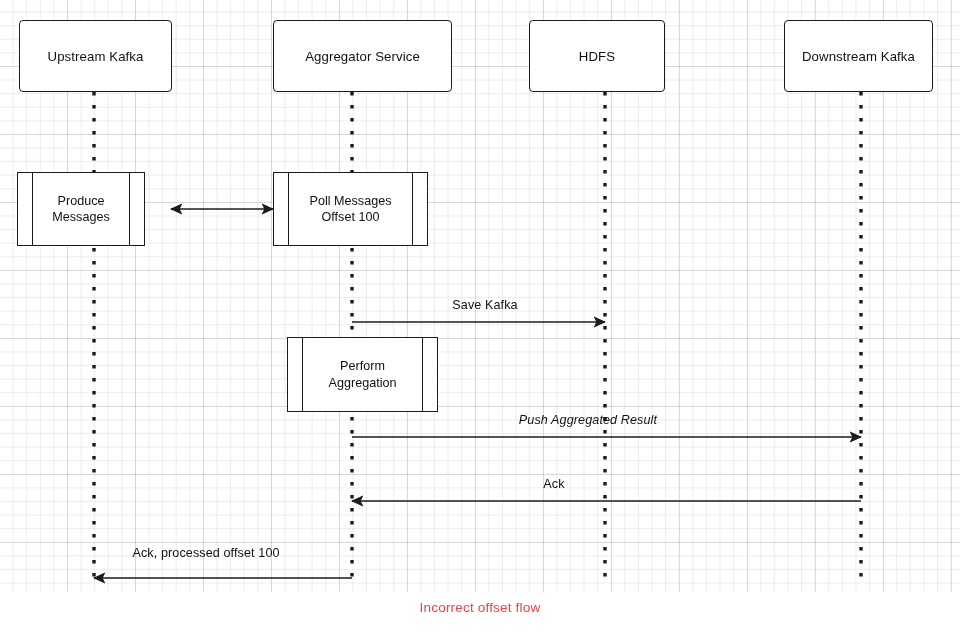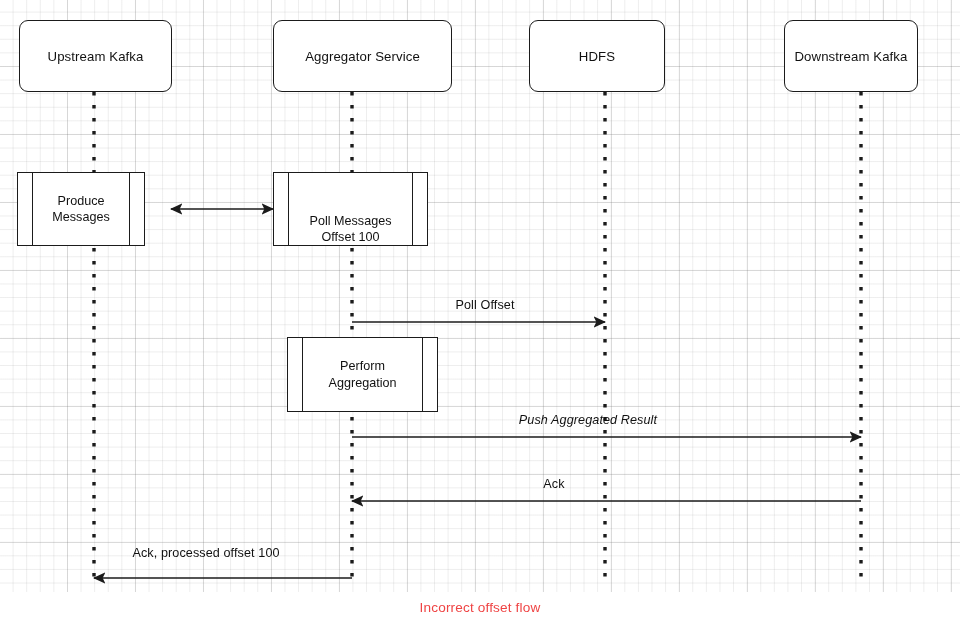--- a/index.html
+++ b/index.html
@@ -47,21 +47,21 @@
     top: 0;
     width: 960px;
     height: 637px;
   }
 
   
   .participant {
     position: absolute;
     box-sizing: border-box;
     border: 1.6px solid #1b1b1b;
-    border-radius: 9px;
+    border-radius: 4px;
     background: #ffffff;
     display: flex;
     align-items: center;
     justify-content: center;
     font-size: 13.2px;
     color: #111111;
     letter-spacing: 0.1px;
   }
 
   
@@ -150,48 +150,48 @@
   <div id="participants-layer">
       <div class="participant" style="left: 19px; top: 20px; width: 153px; height: 72px;">
         <span>Upstream Kafka</span>
       </div>
       <div class="participant" style="left: 273px; top: 20px; width: 179px; height: 72px;">
         <span>Aggregator Service</span>
       </div>
       <div class="participant" style="left: 529px; top: 20px; width: 136px; height: 72px; align-items: center;">
         <span>HDFS</span>
       </div>
-      <div class="participant" style="left: 784px; top: 20px; width: 134px; height: 72px;">
+      <div class="participant" style="left: 784px; top: 20px; width: 149px; height: 72px;">
         <span>Downstream Kafka</span>
       </div>
     </div>
 
   <div id="activations-layer">
       <div class="activation" style="left: 17px; top: 172px; width: 128px; height: 74px;">
         <span class="bar left"></span>
         <span class="bar right"></span>
         <span class="act-label">Produce
 Messages</span>
       </div>
-      <div class="activation" style="left: 273px; top: 172px; width: 155px; height: 74px; align-items: flex-end;">
+      <div class="activation" style="left: 273px; top: 172px; width: 155px; height: 74px;">
         <span class="bar left"></span>
         <span class="bar right"></span>
         <span class="act-label">Poll Messages
 Offset 100</span>
       </div>
       <div class="activation" style="left: 287px; top: 337px; width: 151px; height: 75px;">
         <span class="bar left"></span>
         <span class="bar right"></span>
         <span class="act-label">Perform
 Aggregation</span>
       </div>
     </div>
 
   <div id="labels-layer">
-      <div class="msg-label" style="left: 485px; top: 298px;">Poll Offset</div>
+      <div class="msg-label" style="left: 485px; top: 298px;">Save Kafka</div>
       <div class="msg-label" style="left: 588px; top: 413px; font-style: italic;">Push Aggregated Result</div>
       <div class="msg-label" style="left: 554px; top: 477px;">Ack</div>
       <div class="msg-label" style="left: 206px; top: 546px;">Ack, processed offset 100</div>
     </div>
 
   <div id="caption">Incorrect offset flow</div>
 
 </div>
 
 </body></html>

